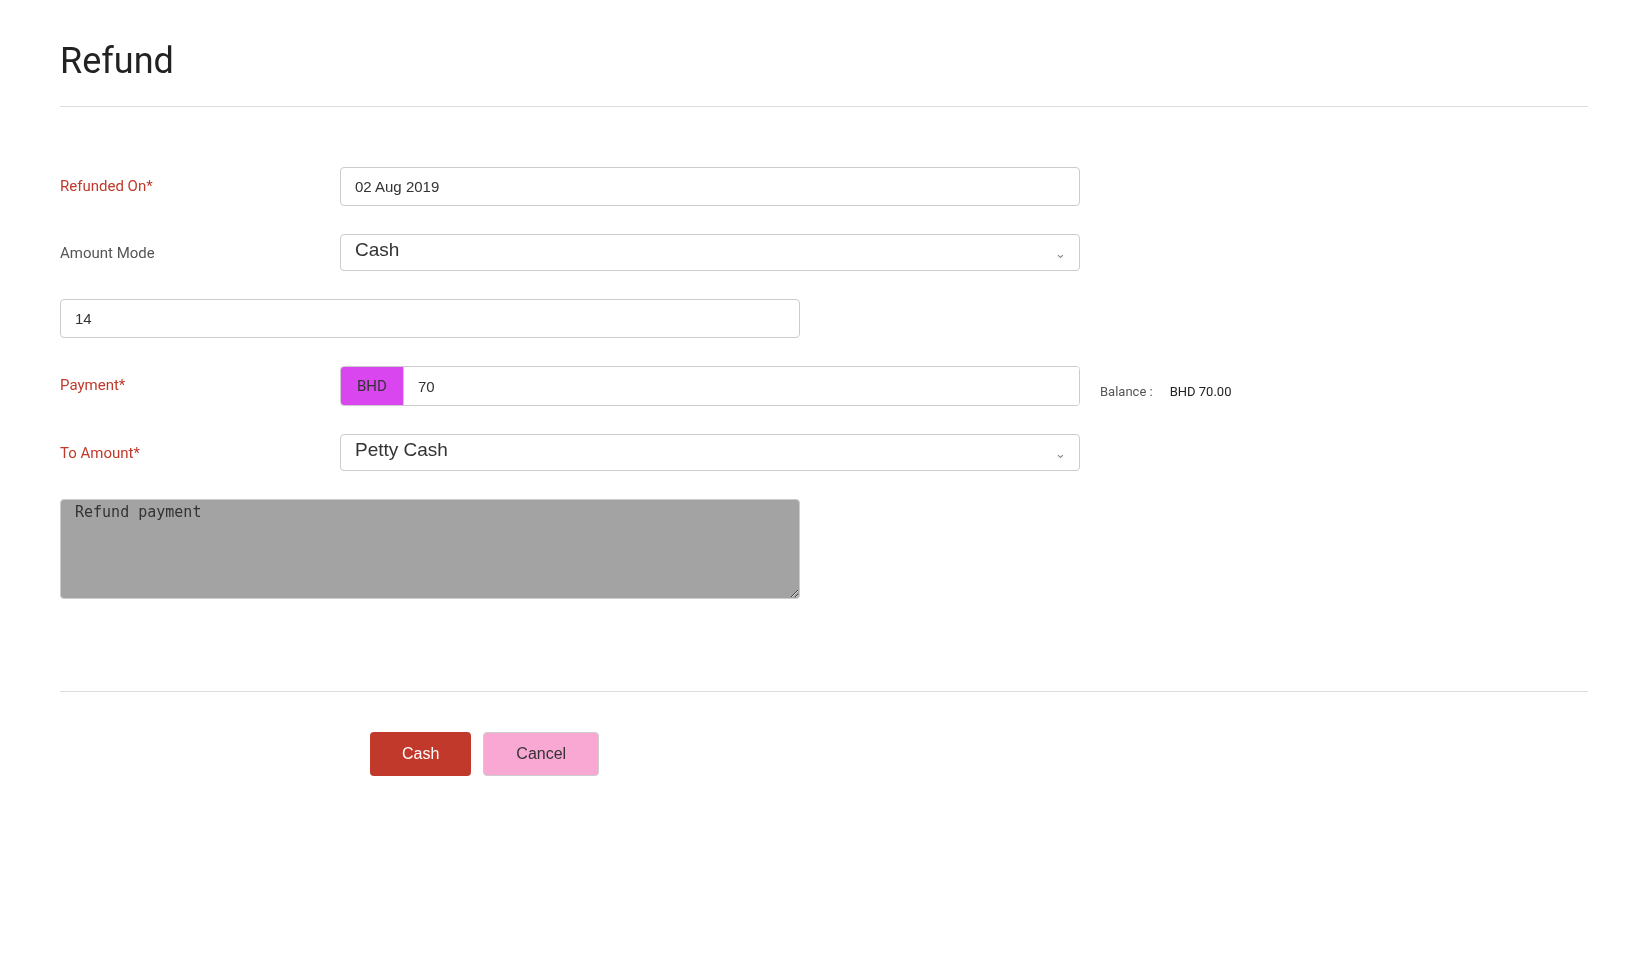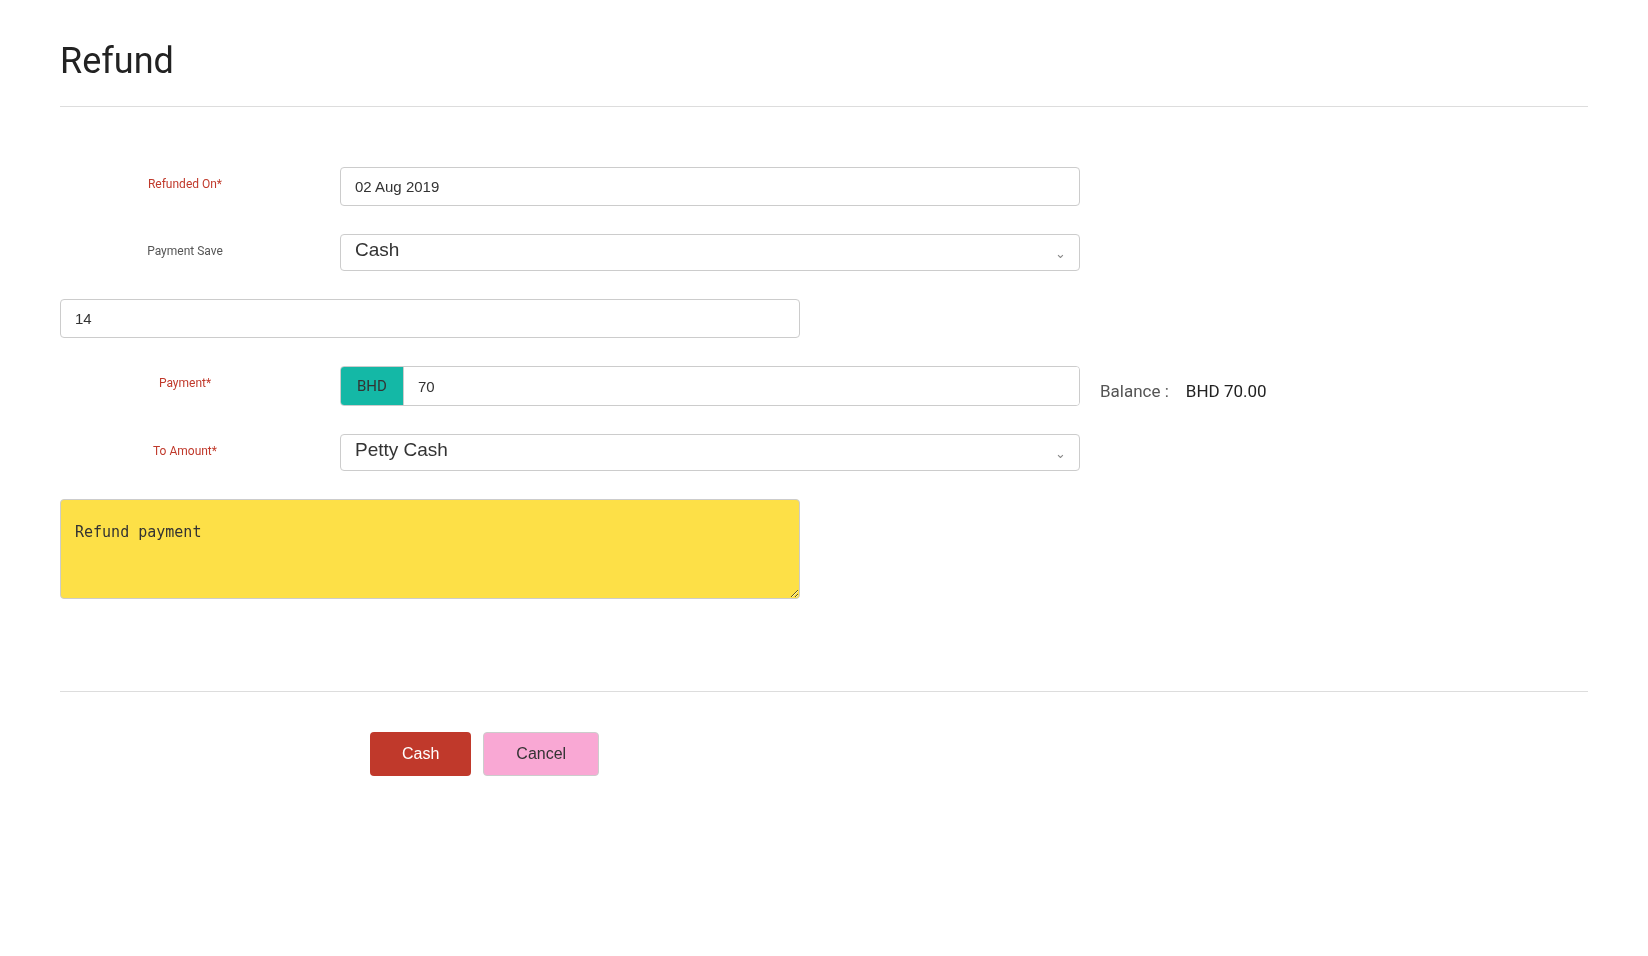--- a/index.html
+++ b/index.html
@@ -48,24 +48,24 @@
 
     .form-row {
       display: flex;
       align-items: flex-start;
       margin-bottom: 28px;
     }
 
     .form-label {
       width: 280px;
       min-width: 280px;
-      text-align: center;
+      text-align: left;
       padding-right: 30px;
       padding-top: 10px;
-      font-size: 12px;
+      font-size: 15px;
       color: #555;
     }
 
     .form-label.required {
       color: #c0392b;
     }
 
     .form-control-wrapper {
       flex: 1;
       max-width: 740px;
@@ -114,21 +114,21 @@
 
     .amount-wrapper {
       display: flex;
       width: 100%;
       border: 1px solid #ccc;
       border-radius: 4px;
       overflow: hidden;
     }
 
     .currency-badge {
-      background: #14b8a6;
+      background: #d946ef;
       border-right: 1px solid #ccc;
       padding: 10px 16px;
       font-size: 15px;
       color: #333;
       white-space: nowrap;
     }
 
     .amount-input {
       flex: 1;
       padding: 10px 14px;
@@ -139,37 +139,37 @@
       outline: none;
     }
 
     .balance-info {
       display: flex;
       align-items: center;
       padding-top: 10px;
       padding-left: 20px;
       white-space: nowrap;
       color: #555;
-      font-size: 17px;
+      font-size: 13px;
     }
 
     .balance-value {
       font-weight: 400;
       color: #222;
       margin-left: 17px;
     }
 
     .form-textarea {
       width: 100%;
-      padding: 23px 14px;
-      border: 1px solid #ccc;
-      border-radius: 4px;
-      font-size: 15px;
-      color: #333;
-      background: #fde047;
+      padding: 3px 14px;
+      border: 1px solid #ccc;
+      border-radius: 4px;
+      font-size: 15px;
+      color: #333;
+      background: #a3a3a3;
       resize: vertical;
       min-height: 100px;
       outline: none;
     }
 
     .form-row-amount {
       display: flex;
       align-items: flex-start;
       margin-bottom: 28px;
     }
@@ -220,21 +220,21 @@
   <div class="form-body">
 
     <div class="form-row">
       <label class="form-label required">Refunded On*</label>
       <div class="form-control-wrapper">
         <input type="text" class="form-input" value="02 Aug 2019" style="">
       </div>
     </div>
 
     <div class="form-row">
-      <label class="form-label">Payment Save</label>
+      <label class="form-label">Amount Mode</label>
       <div class="form-control-wrapper">
         <div class="form-select-wrapper">
           <select class="form-select">
             <option>Cash</option>
             <option>Bank Transfer</option>
             <option>Cheque</option>
           </select>
           <span class="select-chevron">⌄</span>
         </div>
       </div>

